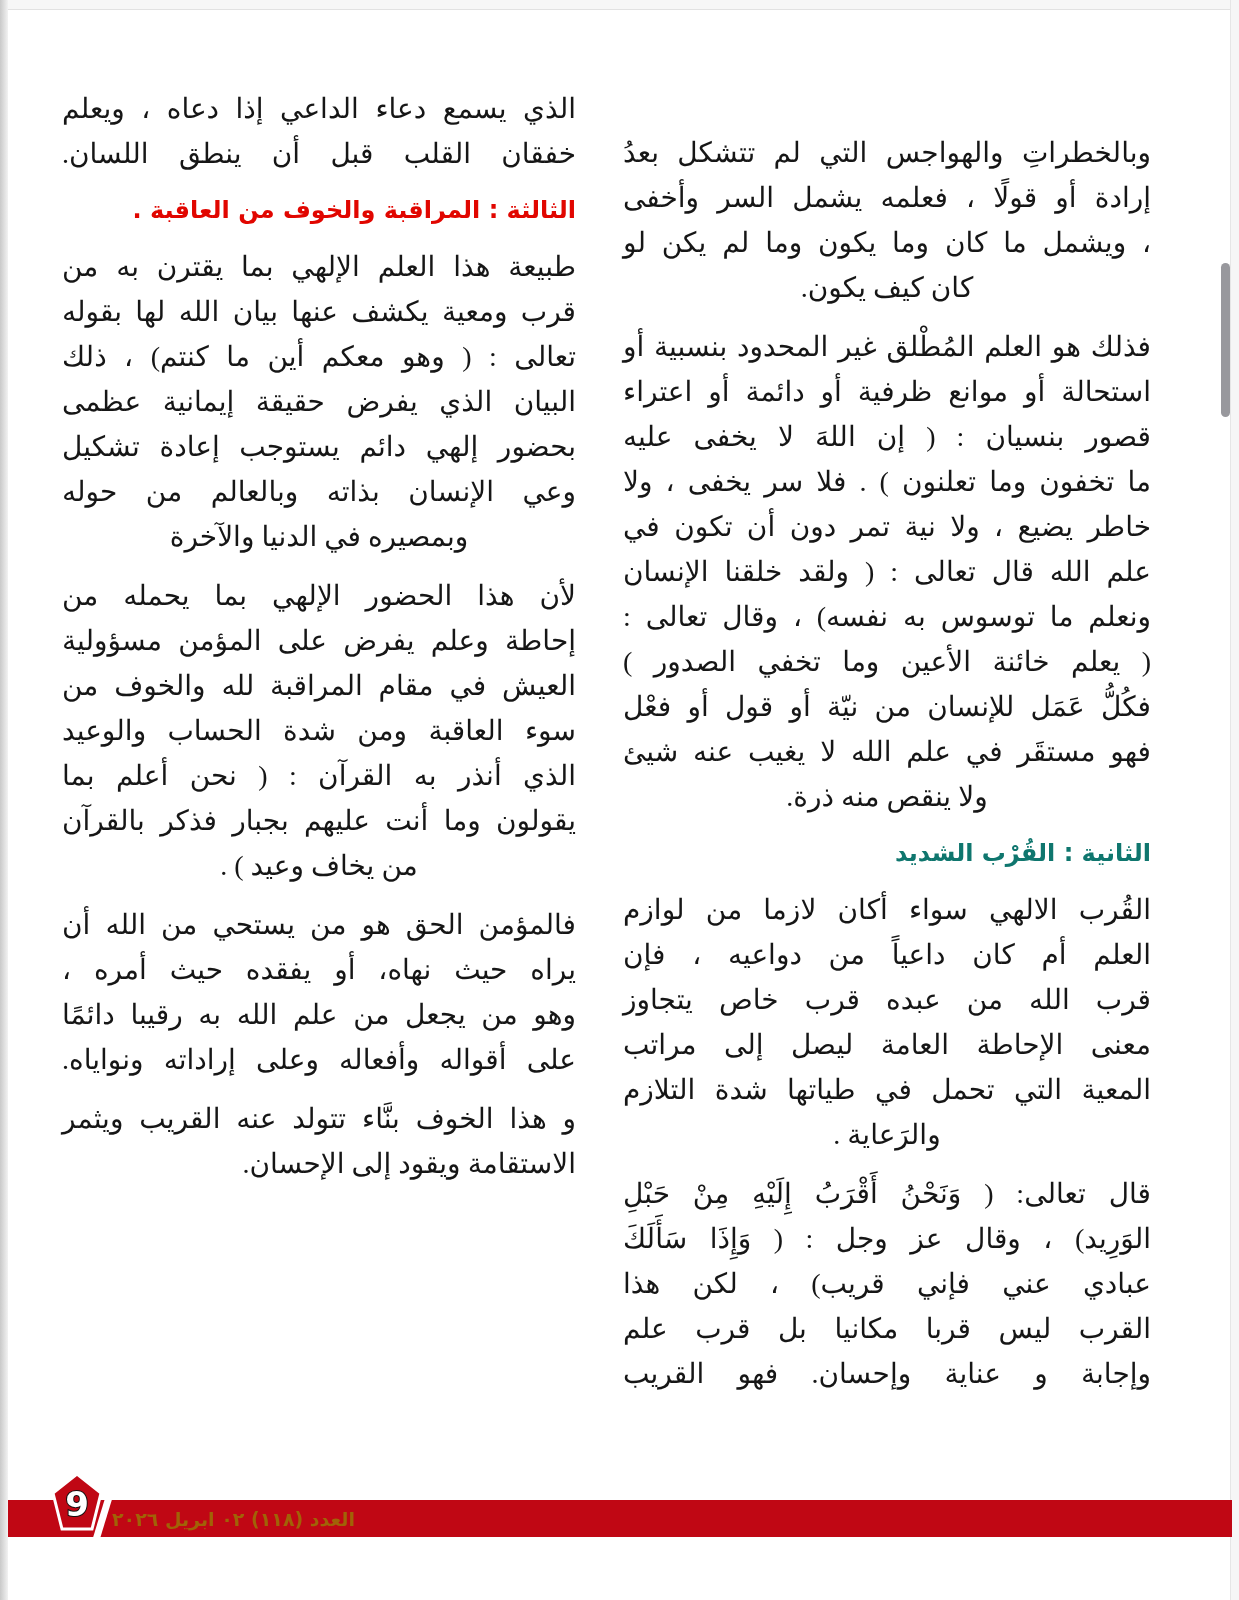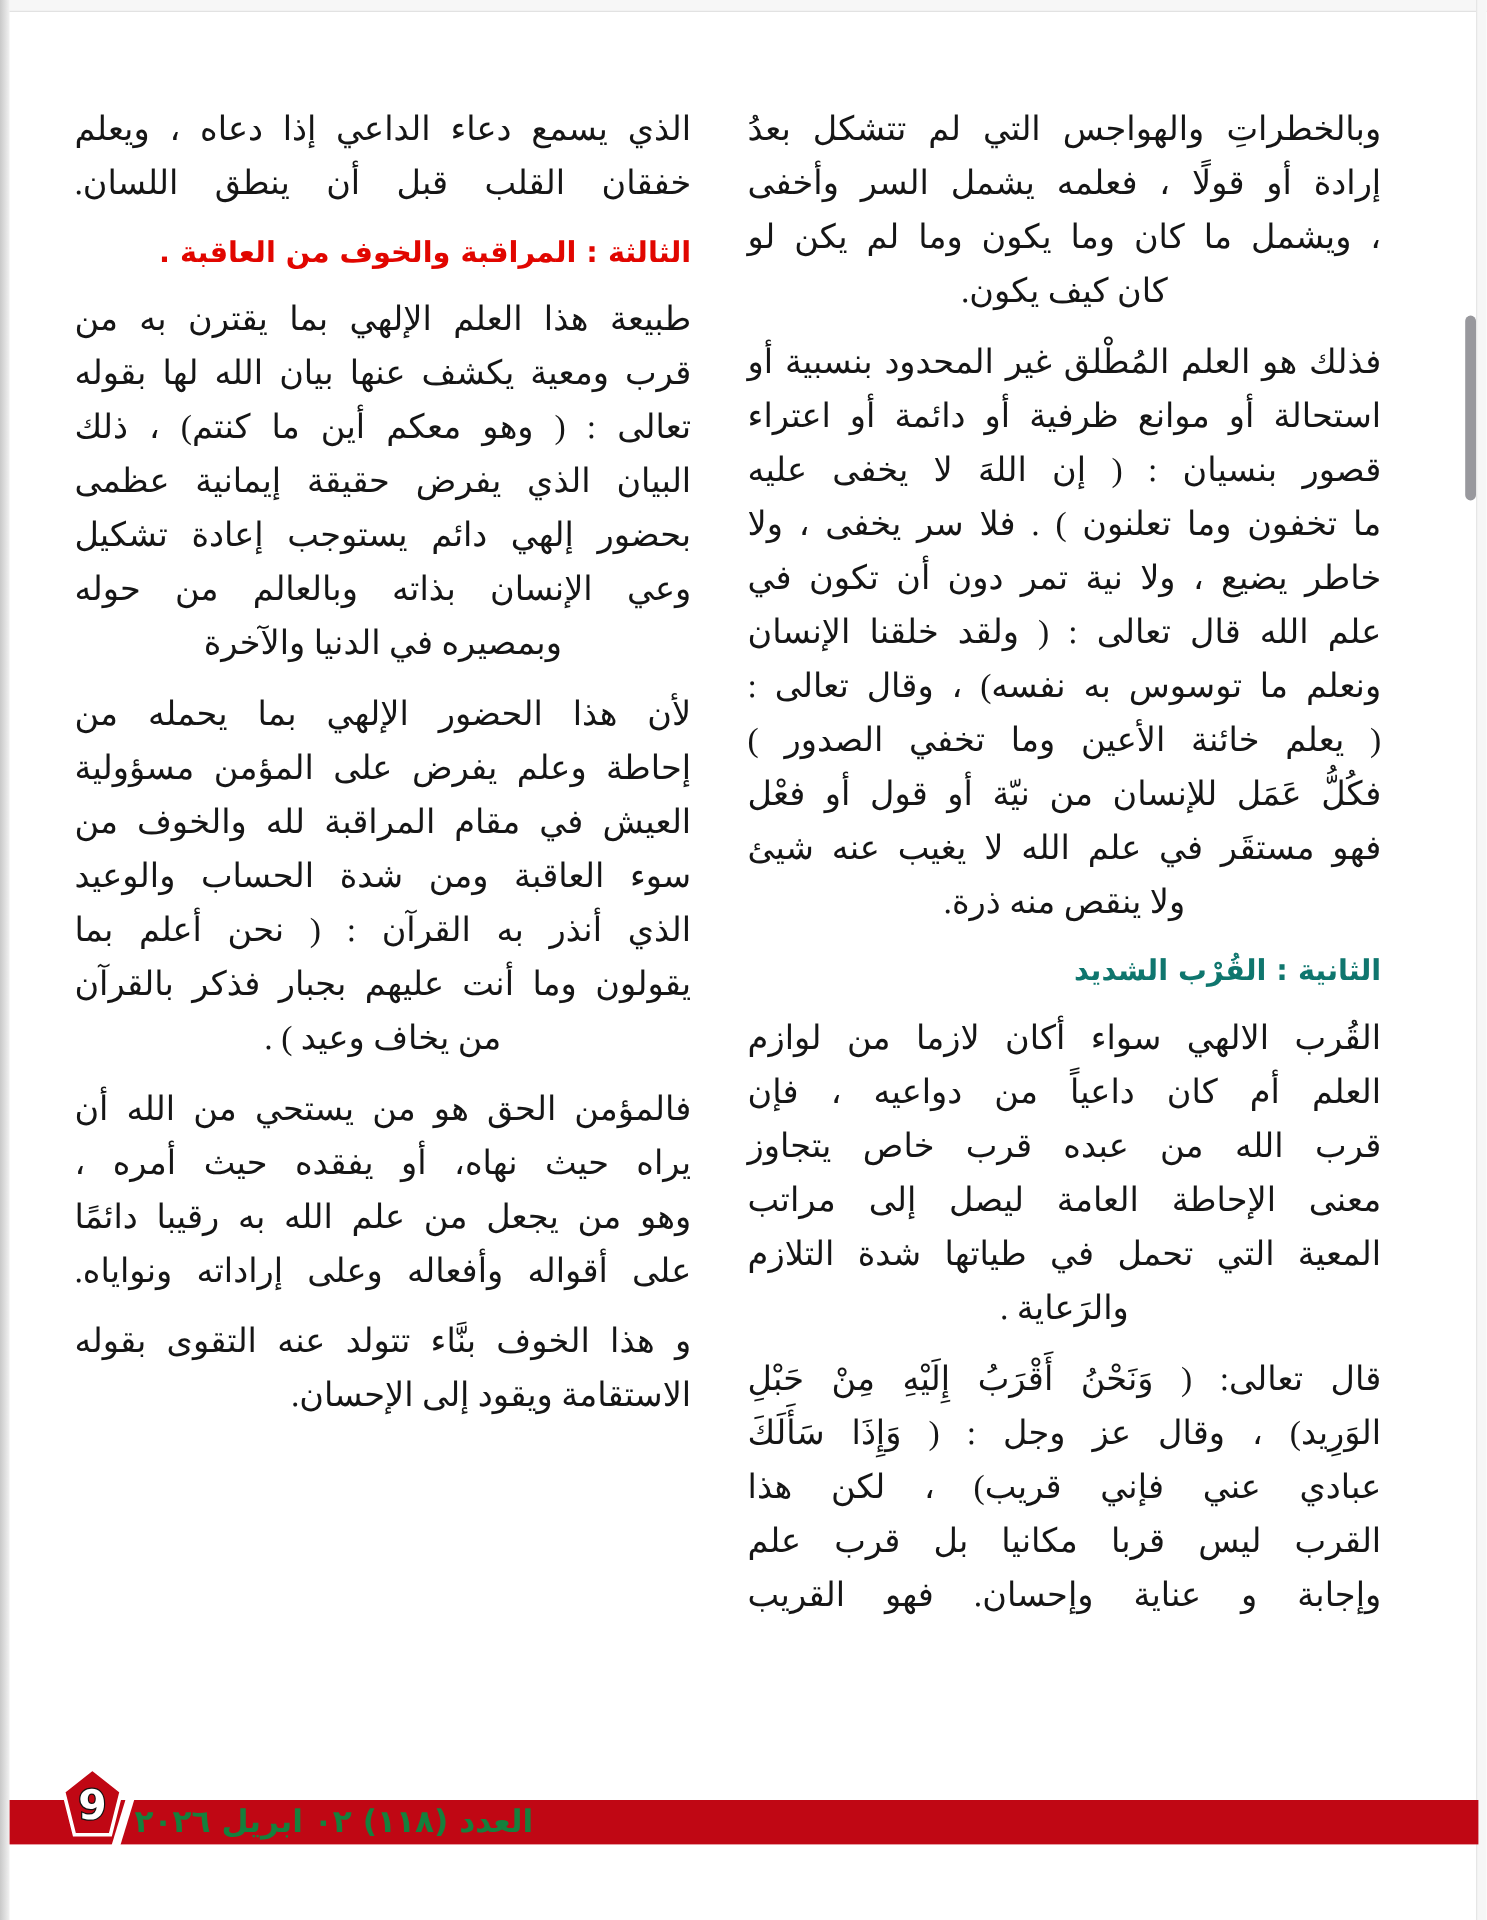--- a/index.html
+++ b/index.html
@@ -23,40 +23,40 @@
   .edge-top{
     position:absolute;left:0;top:0;width:1239px;height:9px;
     background:#f7f7f7;border-bottom:1px solid #e2e2e2;
   }
   
   .col{
     position:absolute;top:86px;
     direction:rtl;
     font-size:28px;line-height:45px;
   }
-  .col-right{left:623px;width:528px;}
+  .col-right{left:623px;width:528px;margin-top:44px;}
   .col-left{left:62px;width:514px;}
   .para{margin:0 0 14px 0;font-family:Liberation Serif, serif;}
   .line{white-space:normal;}
   .line.j{text-align:justify;text-align-last:justify;}
   .line.c{text-align:center;text-align-last:center;}
   .line.s{text-align:left;text-align-last:right;}
   .heading{
     font-weight:bold;font-size:24px;line-height:40px;
     color:#e10600;margin:10px 0 14px 0;text-align:right;
   }
   
   .footer-bar{
     position:absolute;left:8px;top:1500px;width:1224px;height:37px;
     background:#c00714;
   }
   .footer-text{
     position:absolute;left:112px;top:1499px;
-    direction:rtl;color:#15803d;font-weight:bold;
-    font-size:26px;line-height:40px;white-space:nowrap;
+    direction:rtl;color:#a16207;font-weight:bold;
+    font-size:19px;line-height:40px;white-space:nowrap;
   }
   .footer-slash{
     position:absolute;left:99px;top:1495px;width:7px;height:47px;
     background:#ffffff;transform:rotate(17deg);
   }
   .page-badge{position:absolute;left:50px;top:1472px;width:54px;height:62px;}
   
   .scrollbar-thumb{
     position:absolute;left:1221px;top:263px;width:9px;height:154px;
     border-radius:5px;background:#98989d;
@@ -132,21 +132,21 @@
         <div class="line j">يقولون وما أنت عليهم بجبار فذكر بالقرآن</div>
         <div class="line c">من يخاف وعيد ) .</div>
       </div>
       <div class="para">
         <div class="line j">فالمؤمن الحق هو من يستحي من الله أن</div>
         <div class="line j">يراه حيث نهاه، أو يفقده حيث أمره ،</div>
         <div class="line j">وهو من يجعل من علم الله به رقيبا دائمًا</div>
         <div class="line j">على أقواله وأفعاله وعلى إراداته ونواياه.</div>
       </div>
       <div class="para">
-        <div class="line j">و هذا الخوف بنَّاء تتولد عنه التقوى بقوله</div>
+        <div class="line j">و هذا الخوف بنَّاء تتولد عنه القريب ويثمر</div>
         <div class="line s">الاستقامة ويقود إلى الإحسان.</div>
       </div>
     </div>
 
   <div class="footer-bar" style="background: rgb(192, 7, 20);"></div>
   <div class="footer-slash"></div>
   <div class="footer-text">العدد (١١٨) ٠٢ ابريل ٢٠٢٦</div>
 
   <div class="page-badge">
     <svg width="54" height="62" viewBox="0 0 54 62">

